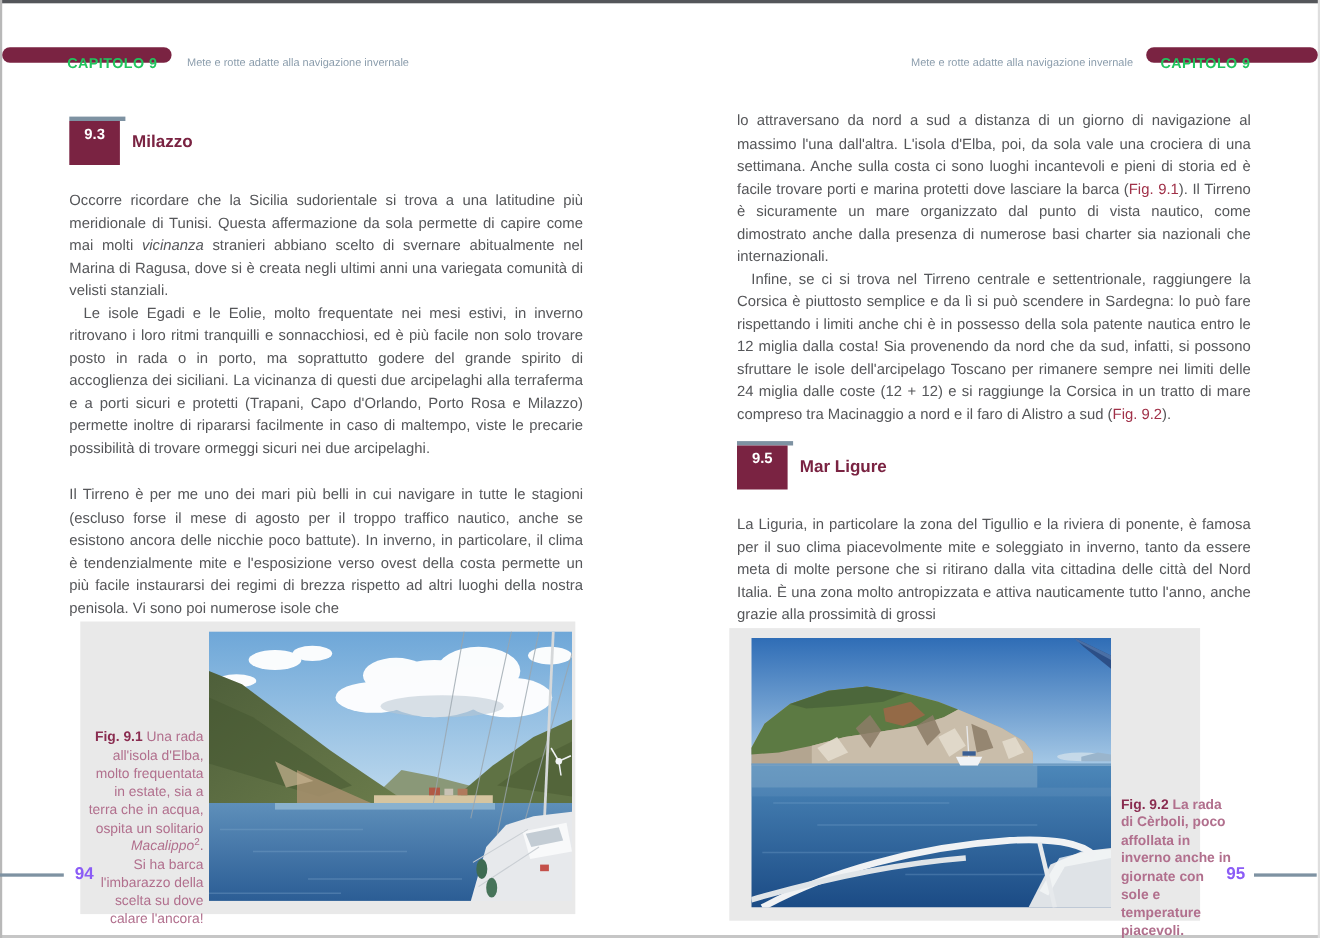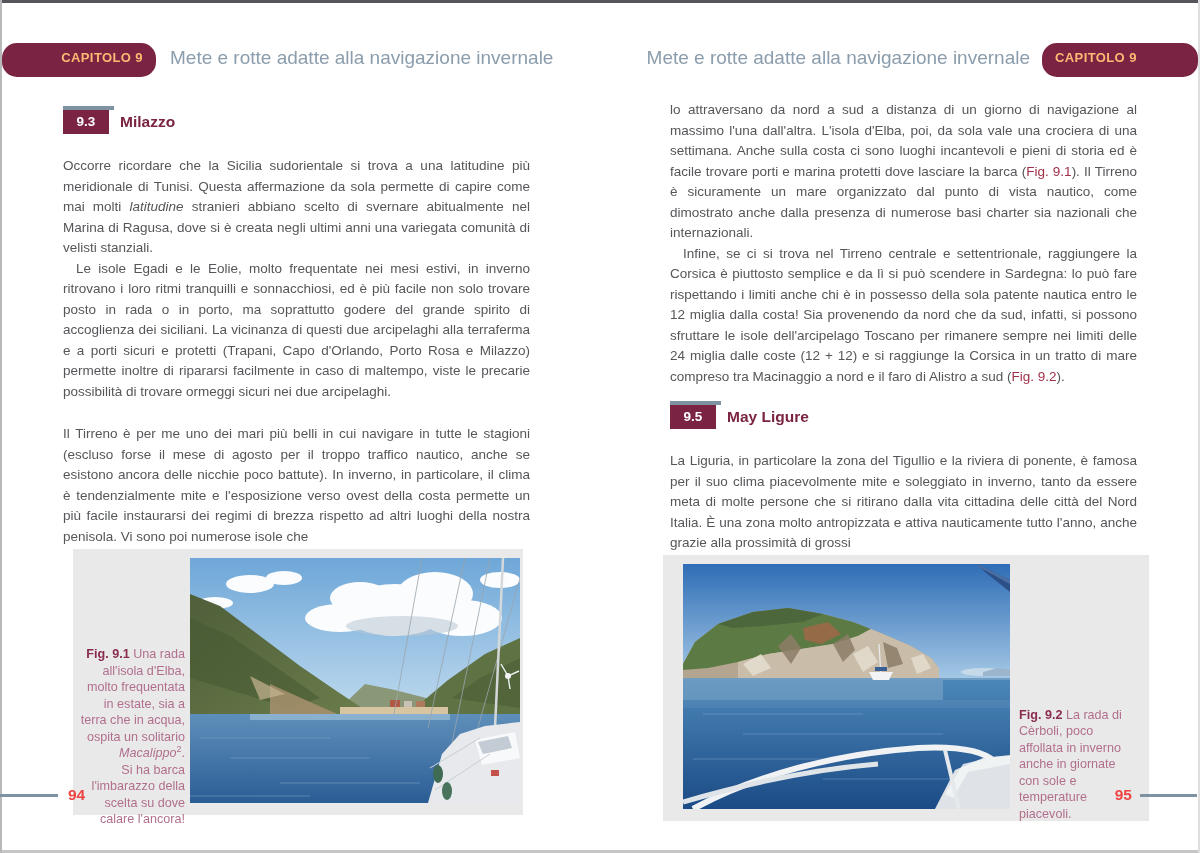--- a/index.html
+++ b/index.html
@@ -4,60 +4,60 @@
 <style>
   html,body{margin:0;padding:0;background:#ffffff;}
   .sheet{position:relative;width:1200px;height:853px;background:#ffffff;
          font-family:"Liberation Sans",sans-serif;overflow:hidden;}
   
   .edge-top{position:absolute;left:0;top:0;width:1200px;height:3px;background:#54565a;}
   .edge-bottom{position:absolute;left:0;top:850px;width:1200px;height:3px;background:#c6c6c6;}
   .edge-left{position:absolute;left:0;top:0;width:2px;height:853px;background:#b8b8b8;}
   .edge-right{position:absolute;right:0;top:0;width:2px;height:853px;background:#dedede;}
   
-  .chapter-box{position:absolute;top:43px;height:34px;background:#7a2342;color:#fdba74;
+  .chapter-box{position:absolute;top:43px;height:14px;background:#7a2342;color:#22c55e;
                font-weight:bold;font-size:13px;letter-spacing:.4px;line-height:30px;box-sizing:border-box;border-radius:15px;}
   .chapter-box.left{left:2px;width:154px;text-align:right;padding-right:13px;}
   .chapter-box.right{right:2px;width:156px;text-align:left;padding-left:13px;}
-  .running-title{position:absolute;top:43px;height:30px;line-height:30px;color:#8b9dac;font-size:19px;}
+  .running-title{position:absolute;top:43px;height:30px;line-height:30px;color:#8b9dac;font-size:10px;}
   .running-title.left{left:170px;}
   .running-title.right{right:170px;}
   
   .col{position:absolute;width:467px;}
   .col.left{left:63px;top:106px;}
   .col.right{left:670px;top:100px;}
   
   .sec-bar{width:51px;height:4px;background:#7e92a2;}
   .sec-row{display:flex;align-items:center;}
-  .sec-num{width:46px;height:24px;background:#7a2342;color:#ffffff;font-weight:bold;
+  .sec-num{width:46px;height:40px;background:#7a2342;color:#ffffff;font-weight:bold;
            font-size:13.5px;text-align:center;line-height:24px;}
   .sec-title{color:#7a2342;font-weight:bold;font-size:15.5px;margin-left:11px;}
   .sec-head{margin-top:14px;}
   .sec-head.first{margin-top:0;}
   
   .body-par{font-size:13.5px;line-height:20.5px;color:#555659;text-align:justify;margin:22px 0 0 0;}
   .body-par.flush{margin-top:0;}
   .body-par.indent{text-indent:13px;}
   .body-par i{font-style:italic;}
   .figref{color:#a03048;}
   
   .fig-panel{position:relative;background:#e9e9e9;height:266px;}
   .fig-panel.pleft{width:450px;margin-left:10px;margin-top:2px;}
-  .fig-panel.pright{width:486px;margin-left:-7px;margin-top:1px;}
+  .fig-panel.pright{width:428px;margin-left:-7px;margin-top:1px;font-weight:bold;}
   .photo{position:absolute;display:block;}
   .photo.p1{top:9px;right:3px;width:330px;height:245px;}
   .photo.p2{top:9px;left:20px;width:327px;height:245px;}
   .caption{position:absolute;font-size:12.6px;line-height:16.5px;color:#b16f8d;}
   .caption b{color:#8a2c50;}
   .caption i{margin-left:28px;}
   .caption sup{font-size:9px;line-height:0;}
   .caption.c1{left:6px;top:97px;width:106px;text-align:right;}
   .caption.c2{left:356px;top:152px;width:104px;text-align:left;}
   
-  .pageno{position:absolute;top:786px;color:#ef4444;font-weight:bold;font-size:15.5px;}
+  .pageno{position:absolute;top:786px;color:#8b5cf6;font-weight:bold;font-size:15.5px;}
   .pageno.left{left:68px;}
   .pageno.right{right:68px;}
   .foot-line{position:absolute;top:794px;height:3px;background:#7e92a2;}
   .foot-line.left{left:0;width:58px;}
   .foot-line.right{right:3px;width:57px;}
 </style>
 </head>
 <body>
 
 <div class="sheet">
@@ -74,21 +74,21 @@
   <div class="col left">
 
     <div class="sec-head first">
       <div class="sec-bar"></div>
       <div class="sec-row">
         <div class="sec-num">9.3</div>
         <div class="sec-title">Milazzo</div>
       </div>
     </div>
 
-    <p class="body-par"><span>Occorre ricordare che la Sicilia sudorientale si trova a una latitudine più meridionale di Tunisi. Questa affermazione da sola permette di capire come mai molti </span><i>latitudine</i><span> stranieri abbiano scelto di svernare abitualmente nel Marina di Ragusa, dove si è creata negli ultimi anni una variegata comunità di velisti stanziali.</span></p>
+    <p class="body-par"><span>Occorre ricordare che la Sicilia sudorientale si trova a una latitudine più meridionale di Tunisi. Questa affermazione da sola permette di capire come mai molti </span><i>vicinanza</i><span> stranieri abbiano scelto di svernare abitualmente nel Marina di Ragusa, dove si è creata negli ultimi anni una variegata comunità di velisti stanziali.</span></p>
 
     <p class="body-par flush indent">Le isole Egadi e le Eolie, molto frequentate nei mesi estivi, in inverno ritrovano i loro ritmi tranquilli e sonnacchiosi, ed è più facile non solo trovare posto in rada o in porto, ma soprattutto godere del grande spirito di accoglienza dei siciliani. La vicinanza di questi due arcipelaghi alla terraferma e a porti sicuri e protetti (Trapani, Capo d'Orlando, Porto Rosa e Milazzo) permette inoltre di ripararsi facilmente in caso di maltempo, viste le precarie possibilità di trovare ormeggi sicuri nei due arcipelaghi.</p>
 
 
     <p class="body-par">Il Tirreno è per me uno dei mari più belli in cui navigare in tutte le stagioni (escluso forse il mese di agosto per il troppo traffico nautico, anche se esistono ancora delle nicchie poco battute). In inverno, in particolare, il clima è tendenzialmente mite e l'esposizione verso ovest della costa permette un più facile instaurarsi dei regimi di brezza rispetto ad altri luoghi della nostra penisola. Vi sono poi numerose isole che</p>
 
     <div class="fig-panel pleft">
       <div class="caption c1"><b>Fig. 9.1</b><span> Una rada all'isola d'Elba, molto frequentata in estate, sia a terra che in acqua, ospita un solitario </span><i>Macalippo</i><sup>2</sup><span>. Si ha barca l'imbarazzo della scelta su dove calare l'ancora!</span></div>
 
       <svg class="photo p1" viewBox="0 0 330 245" preserveAspectRatio="none">
@@ -168,21 +168,21 @@
   <div class="col right">
 
     <p class="body-par flush"><span>lo attraversano da nord a sud a distanza di un giorno di navigazione al massimo l'una dall'altra. L'isola d'Elba, poi, da sola vale una crociera di una settimana. Anche sulla costa ci sono luoghi incantevoli e pieni di storia ed è facile trovare porti e marina protetti dove lasciare la barca (</span><span class="figref">Fig. 9.1</span><span>). Il Tirreno è sicuramente un mare organizzato dal punto di vista nautico, come dimostrato anche dalla presenza di numerose basi charter sia nazionali che internazionali.</span></p>
 
     <p class="body-par flush indent"><span>Infine, se ci si trova nel Tirreno centrale e settentrionale, raggiungere la Corsica è piuttosto semplice e da lì si può scendere in Sardegna: lo può fare rispettando i limiti anche chi è in possesso della sola patente nautica entro le 12 miglia dalla costa! Sia provenendo da nord che da sud, infatti, si possono sfruttare le isole dell'arcipelago Toscano per rimanere sempre nei limiti delle 24 miglia dalle coste (12 + 12) e si raggiunge la Corsica in un tratto di mare compreso tra Macinaggio a nord e il faro di Alistro a sud (</span><span class="figref">Fig. 9.2</span><span>).</span></p>
 
     <div class="sec-head">
       <div class="sec-bar"></div>
       <div class="sec-row">
         <div class="sec-num">9.5</div>
-        <div class="sec-title">May Ligure</div>
+        <div class="sec-title">Mar Ligure</div>
       </div>
     </div>
 
     <p class="body-par">La Liguria, in particolare la zona del Tigullio e la riviera di ponente, è famosa per il suo clima piacevolmente mite e soleggiato in inverno, tanto da essere meta di molte persone che si ritirano dalla vita cittadina delle città del Nord Italia. È una zona molto antropizzata e attiva nauticamente tutto l'anno, anche grazie alla prossimità di grossi</p>
 
     <div class="fig-panel pright">
       <svg class="photo p2" viewBox="0 0 327 245" preserveAspectRatio="none">
         <defs>
           <linearGradient id="sky2" x1="0" y1="0" x2="0" y2="1">
             <stop offset="0" stop-color="#2f6db6"></stop>

